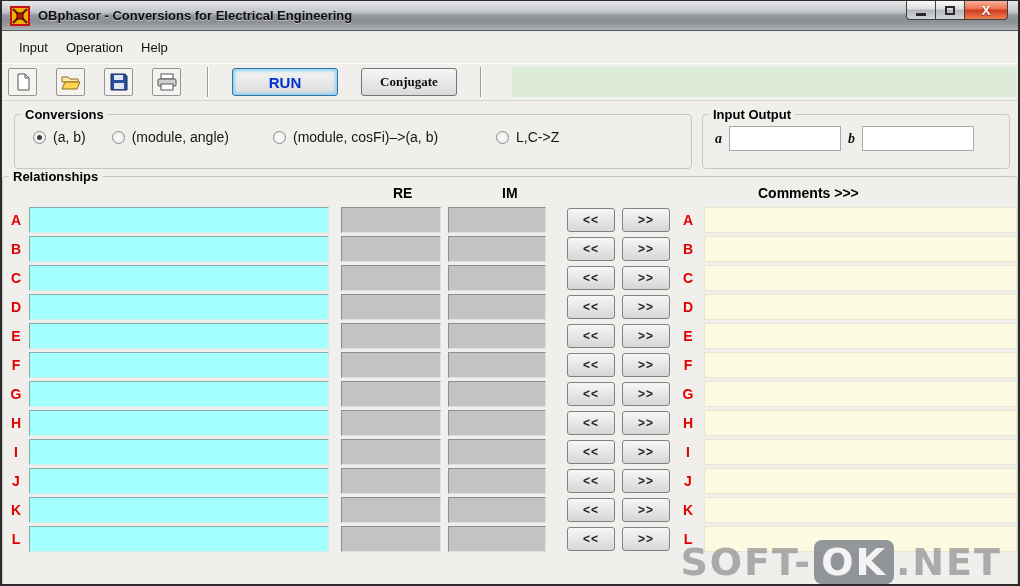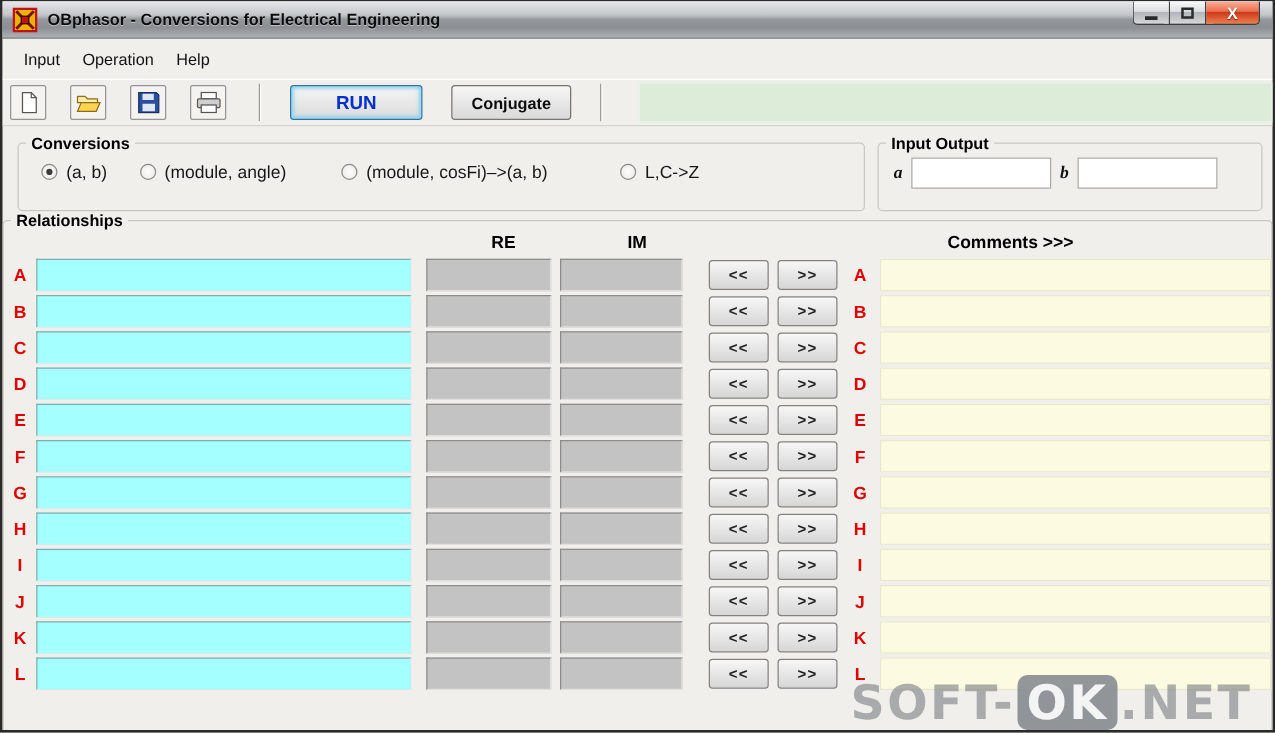--- a/index.html
+++ b/index.html
@@ -72,21 +72,21 @@
   }
   .run-button {
     width: 106px; height: 28px; border-radius: 3px; cursor: default;
     font-family: "Liberation Sans", sans-serif;
     font-weight: bold; font-size: 15px; color: #0030cc;
     background: linear-gradient(#f5f5f5, #dbdbdb);
     border: 1px solid #2f74a0; box-shadow: inset 0 0 3px 2px #8fd4f2;
   }
   .conj-button {
     width: 96px; height: 28px; margin-left: 7px; border-radius: 3px; cursor: default;
-    font-family: Liberation Sans, sans-serif;
+    font-family: Liberation Serif, serif;
     font-weight: bold; font-size: 13px; color: #0d0d0d;
     background: linear-gradient(#f6f6f6, #d9d9d9);
     border: 1px solid #747474;
   }
   .green-strip {
     flex: 1; height: 32px; margin-left: 6px;
     background: #dcecd8; border: 1px solid #e9f4e6;
   }
 
   

